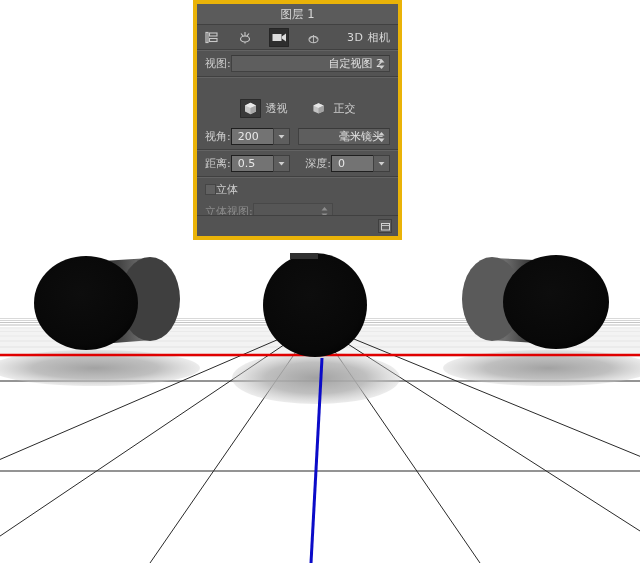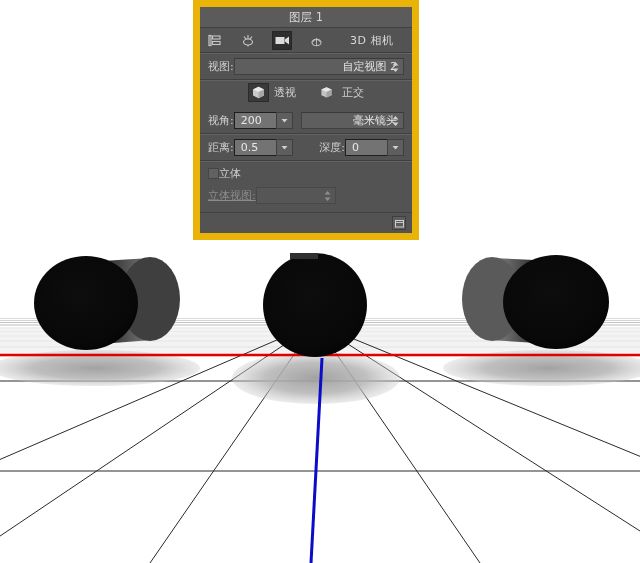--- a/index.html
+++ b/index.html
@@ -23,24 +23,24 @@
     background: #ffffff;
     overflow: hidden;
   }
   #viewport svg { display: block; }
 
   
   #panel3d {
     position: absolute;
     left: 193px;
     top: 0px;
-    width: 226px;
+    width: 209px;
     height: 240px;
     background: #535353;
-    border: 7px solid #eab308;
+    border: 4px solid #eab308;
     box-sizing: border-box;
     color: #d2d2d2;
     font-size: 11px;
     user-select: none;
   }
   .panel-title {
     height: 20px;
     line-height: 20px;
     text-align: center;
     background: #5b5b5b;
@@ -139,21 +139,21 @@
     justify-content: center;
     box-sizing: border-box;
   }
 
   
   .proj-row {
     display: flex;
     align-items: center;
     justify-content: center;
     gap: 20px;
-    padding: 2px 0 6px;
+    padding: 21px 0 6px;
   }
   .proj-item { display: flex; align-items: center; gap: 5px; }
   .proj-box {
     width: 21px; height: 19px;
     display: flex; align-items: center; justify-content: center;
     border-radius: 1px;
   }
   .proj-box.active { background: #3a3a3a; box-shadow: inset 0 0 0 1px #2b2b2b; }
 
   

